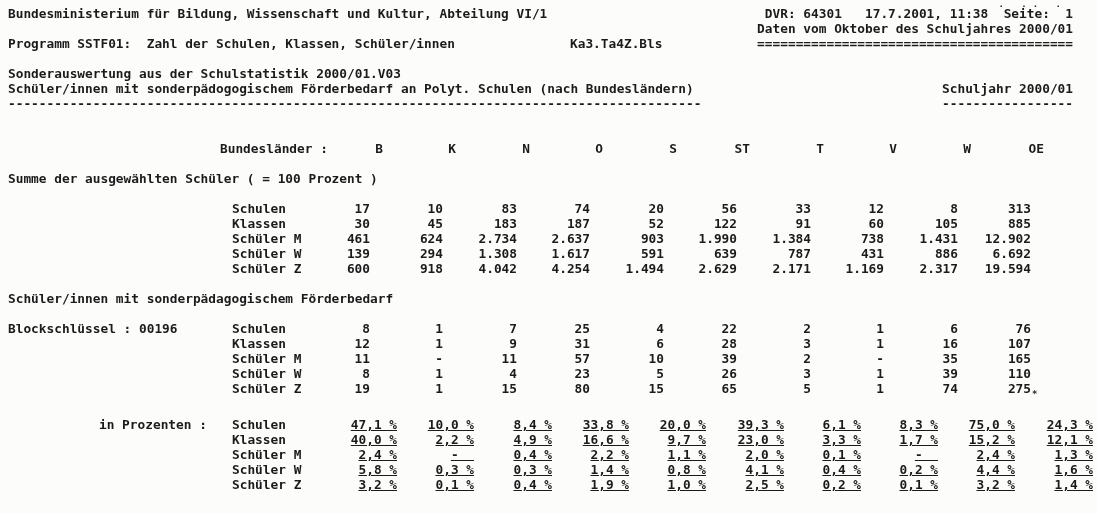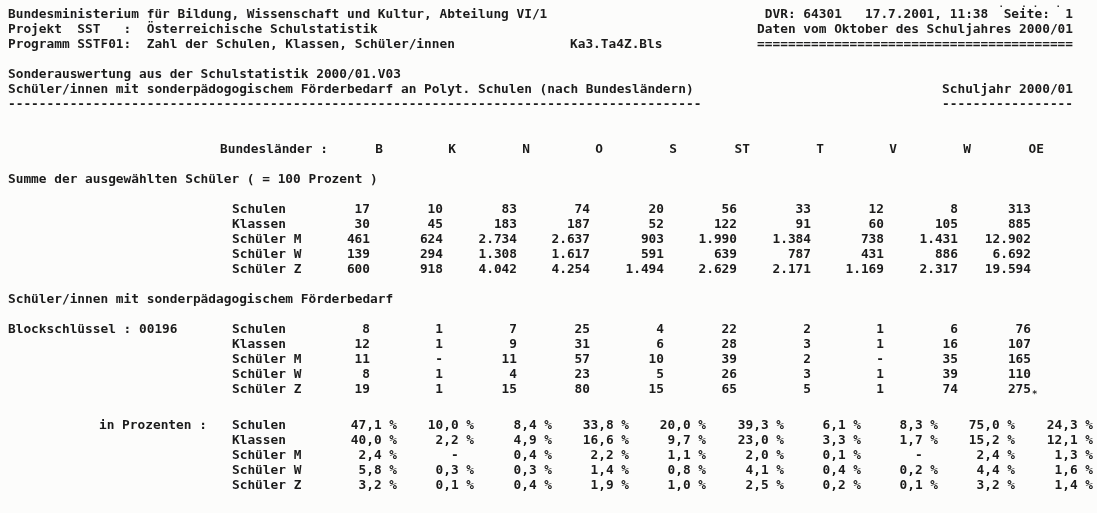--- a/index.html
+++ b/index.html
@@ -19,21 +19,21 @@
   .row{position:relative;height:15px;}
   .row.gap6{margin-top:6px;padding-left:36px;}
   .pos{position:absolute;top:0;white-space:pre;}
   .l8{left:8px;}
   .r16{right:24px;text-align:right;}
   .mid{left:570px;}
   .hl{left:208px;padding-left:12px;}
   .rl{left:232px;}
   .pl{left:99px;}
   .c{position:absolute;top:0;width:73px;text-align:right;white-space:pre;}
-  .prow .c{width:78px;}
+  .prow .c{width:78px;text-decoration:underline;}
   
   .nrow .c1{left:297px}.nrow .c2{left:370px}.nrow .c3{left:444px}.nrow .c4{left:517px}
   .nrow .c5{left:591px}.nrow .c6{left:664px}.nrow .c7{left:738px}.nrow .c8{left:811px}
   .nrow .c9{left:885px}.nrow .c10{left:958px}
   
   .hrow .c1{left:310px}.hrow .c2{left:383px}.hrow .c3{left:457px}.hrow .c4{left:530px}
   .hrow .c5{left:604px}.hrow .c6{left:677px}.hrow .c7{left:751px}.hrow .c8{left:824px}
   .hrow .c9{left:898px}.hrow .c10{left:971px}
   
   .prow .c1{left:319px}.prow .c2{left:396px}.prow .c3{left:474px}.prow .c4{left:551px}
@@ -49,21 +49,20 @@
 <div id="page">
 
   <span class="artifact art-top">· ·· ·</span>
   <span class="artifact art-275">*</span>
 
   <div class="row">
     <span class="pos l8">Bundesministerium für Bildung, Wissenschaft und Kultur, Abteilung VI/1</span>
     <span class="pos r16">DVR: 64301   17.7.2001, 11:38  Seite:  1</span>
   </div>
   <div class="row">
-    <span class="pos l8">Projekt  SST   :  Österreichische Schulstatistik</span>
     <span class="pos r16">Daten vom Oktober des Schuljahres 2000/01</span>
   </div>
   <div class="row">
     <span class="pos l8">Programm SSTF01:  Zahl der Schulen, Klassen, Schüler/innen</span>
     <span class="pos mid">Ka3.Ta4Z.Bls</span>
     <span class="pos r16">=========================================</span>
   </div>
   <div class="row"></div>
 
   <div class="row">

